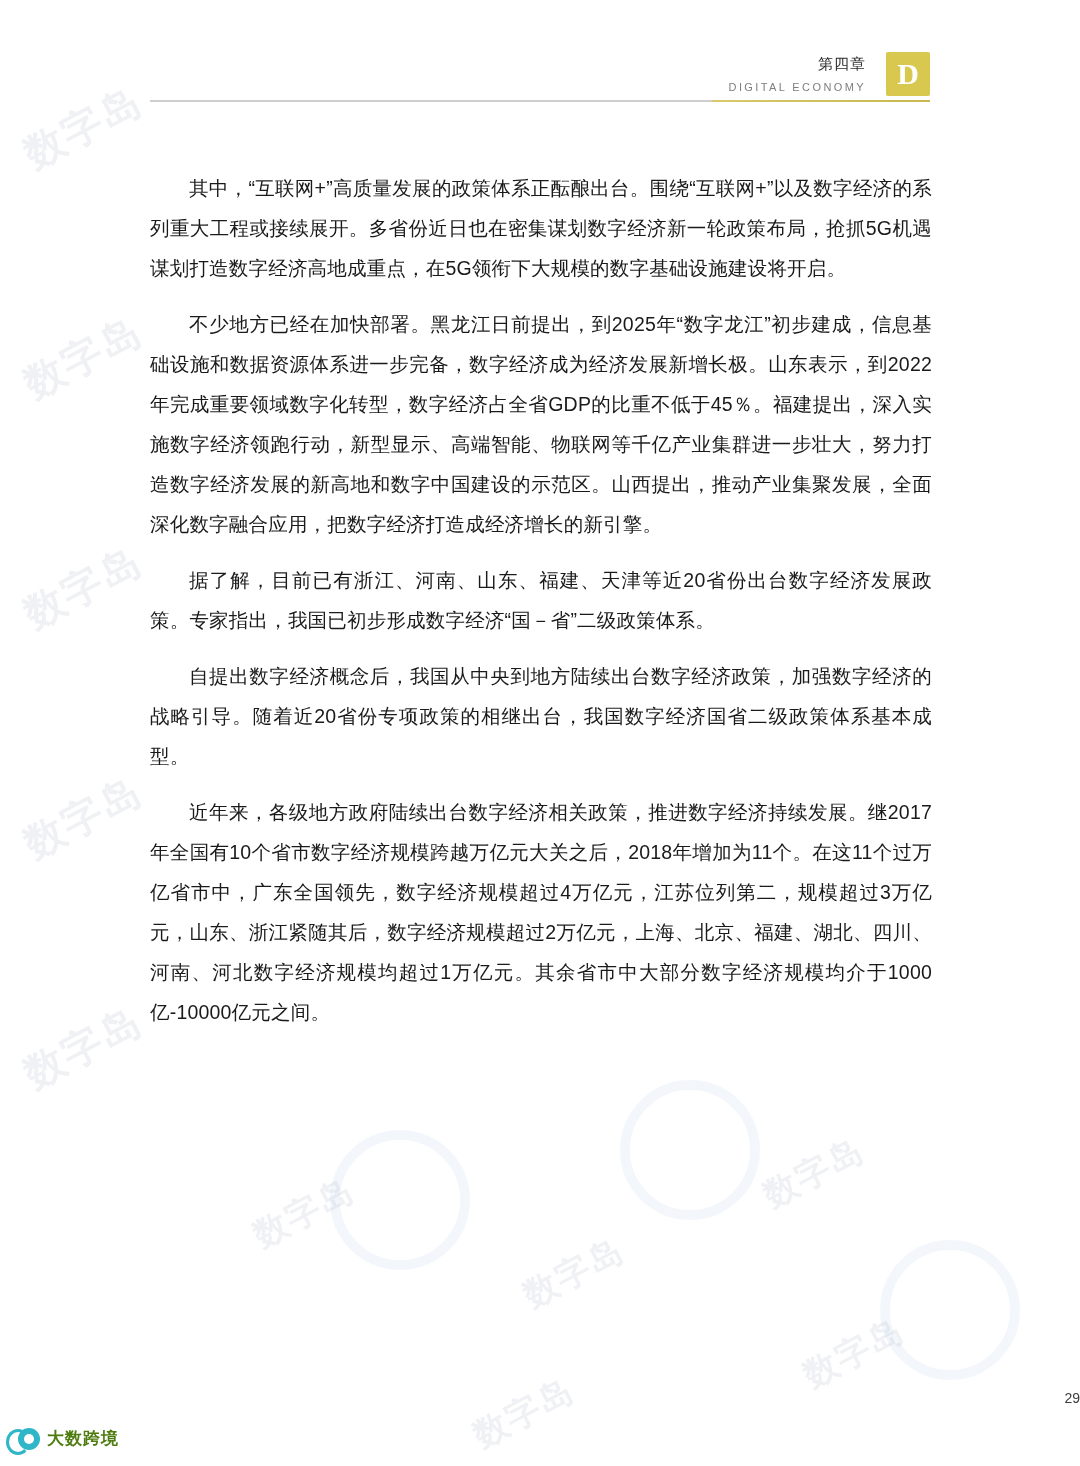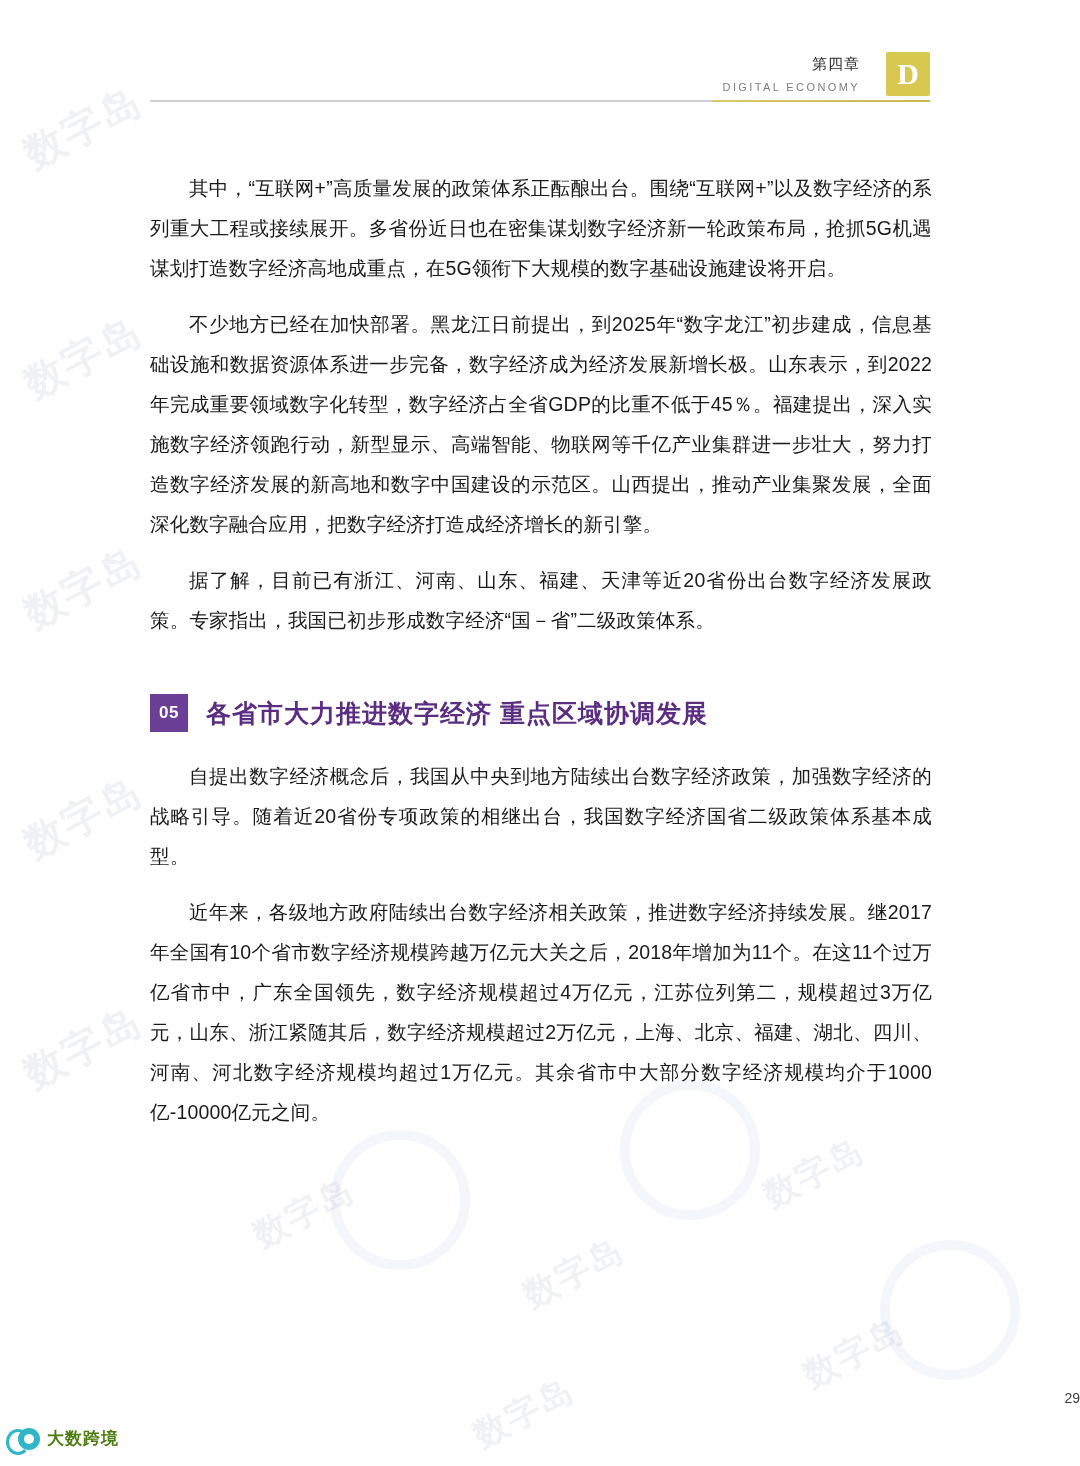--- a/index.html
+++ b/index.html
@@ -59,21 +59,21 @@
     top: 48px;
     height: 2px;
     background: linear-gradient(to right, #cfcfcf 0%, #cfcfcf 72%, #d8c96a 72%, #c8b84f 100%);
   }
   .header-right {
     position: absolute;
     right: 0;
     top: 0;
     display: flex;
     align-items: flex-start;
-    gap: 26px;
+    gap: 20px;
   }
   .header-texts {
     text-align: right;
     padding-top: 2px;
   }
   .chapter-label {
     font-size: 15px;
     color: #2a2a2a;
     letter-spacing: 1px;
     line-height: 20px;
@@ -236,24 +236,20 @@
     </div>
     <div class="header-rule"></div>
   </div>
 
   <div class="content">
 
     <p class="para">其中，“互联网+”高质量发展的政策体系正酝酿出台。围绕“互联网+”以及数字经济的系列重大工程或接续展开。多省份近日也在密集谋划数字经济新一轮政策布局，抢抓5G机遇谋划打造数字经济高地成重点，在5G领衔下大规模的数字基础设施建设将开启。</p>
     <p class="para">不少地方已经在加快部署。黑龙江日前提出，到2025年“数字龙江”初步建成，信息基础设施和数据资源体系进一步完备，数字经济成为经济发展新增长极。山东表示，到2022年完成重要领域数字化转型，数字经济占全省GDP的比重不低于45％。福建提出，深入实施数字经济领跑行动，新型显示、高端智能、物联网等千亿产业集群进一步壮大，努力打造数字经济发展的新高地和数字中国建设的示范区。山西提出，推动产业集聚发展，全面深化数字融合应用，把数字经济打造成经济增长的新引擎。</p>
     <p class="para">据了解，目前已有浙江、河南、山东、福建、天津等近20省份出台数字经济发展政策。专家指出，我国已初步形成数字经济“国－省”二级政策体系。</p>
 
-    <div class="section-heading">
-      <div class="section-num">05</div>
-      <div class="section-title">各省市大力推进数字经济  重点区域协调发展</div>
-    </div>
 
     <p class="para">自提出数字经济概念后，我国从中央到地方陆续出台数字经济政策，加强数字经济的战略引导。随着近20省份专项政策的相继出台，我国数字经济国省二级政策体系基本成型。</p>
     <p class="para">近年来，各级地方政府陆续出台数字经济相关政策，推进数字经济持续发展。继2017年全国有10个省市数字经济规模跨越万亿元大关之后，2018年增加为11个。在这11个过万亿省市中，广东全国领先，数字经济规模超过4万亿元，江苏位列第二，规模超过3万亿元，山东、浙江紧随其后，数字经济规模超过2万亿元，上海、北京、福建、湖北、四川、河南、河北数字经济规模均超过1万亿元。其余省市中大部分数字经济规模均介于1000亿-10000亿元之间。</p>
   </div>
 
   <div class="page-number">29</div>
 
   <div class="brand-footer">
     <span class="brand-dot">
       <span class="brand-arc"></span>

